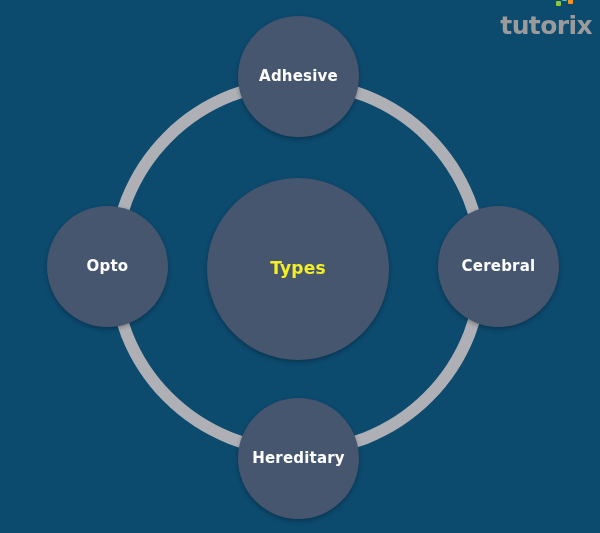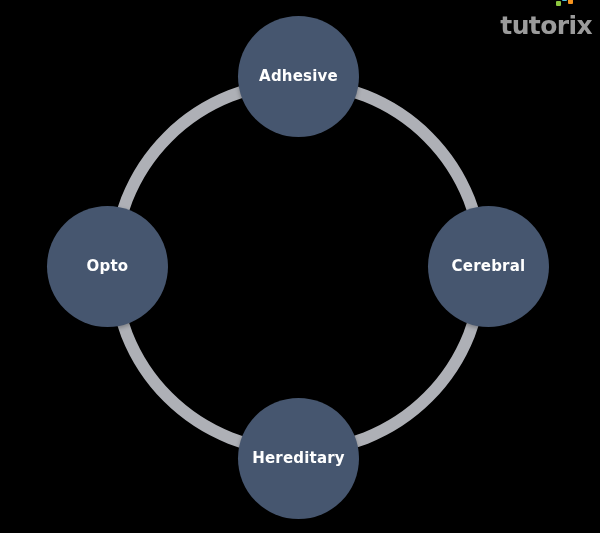--- a/index.html
+++ b/index.html
@@ -7,21 +7,21 @@
     padding: 0;
     background: #ffffff;
   }
   body {
     font-family: "Liberation Sans", sans-serif;
   }
   #stage {
     position: relative;
     width: 600px;
     height: 533px;
-    background: #000000;
+    background: #0c4a6e;
     overflow: hidden;
   }
 
   
   .logo {
     position: absolute;
     top: 4px;
     right: 8px;
     height: 34px;
     display: flex;
@@ -96,21 +96,21 @@
     top: 178px;
     width: 182px;
     height: 182px;
   }
   .node.center .node-label {
     color: #f5ef21;
     font-size: 17px;
   }
 
   .node.top    { left: 238px; top: 16px;  width: 121px; height: 121px; }
-  .node.right  { left: 428px; top: 206px; width: 121px; height: 121px; }
+  .node.right  { left: 438px; top: 206px; width: 121px; height: 121px; }
   .node.bottom { left: 238px; top: 398px; width: 121px; height: 121px; }
   .node.left   { left: 47px;  top: 206px; width: 121px; height: 121px; }
 </style>
 </head>
 <body>
 
 <div id="stage">
 
   <div class="logo">
     <div class="logo-wordmark">tutorix</div>
@@ -136,15 +136,18 @@
     </div>
 
     <div class="node left">
       <span class="node-label">Opto</span>
     </div>
 
     <div class="node bottom">
       <span class="node-label">Hereditary</span>
     </div>
 
+    <div class="node center">
+      <span class="node-label">Types</span>
+    </div>
 
   </div>
 </div>
 
 </body></html>

